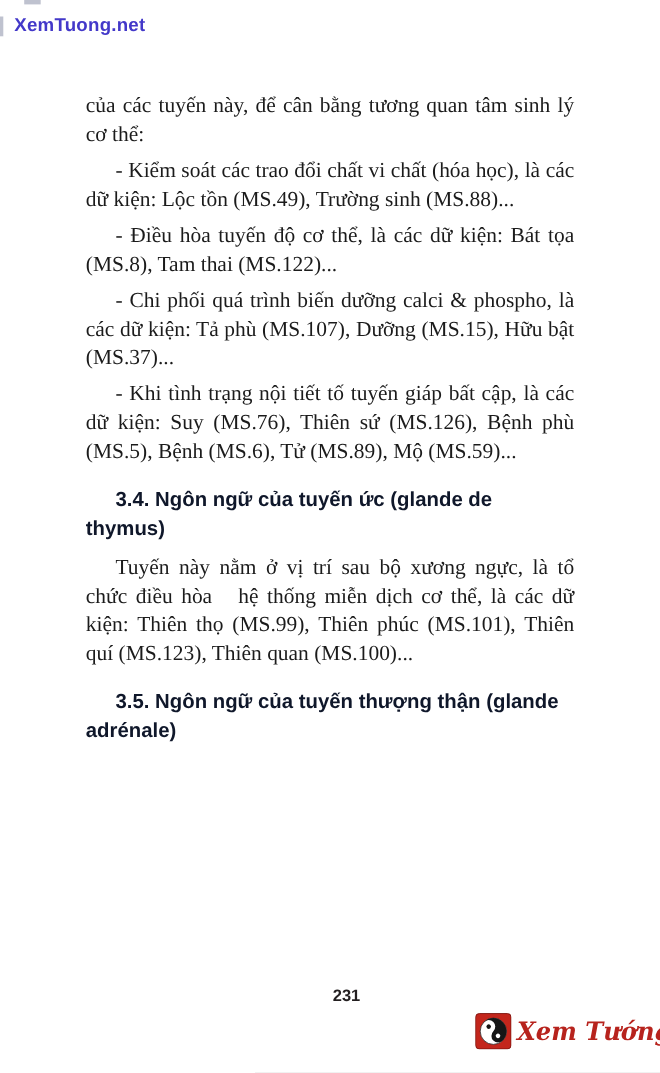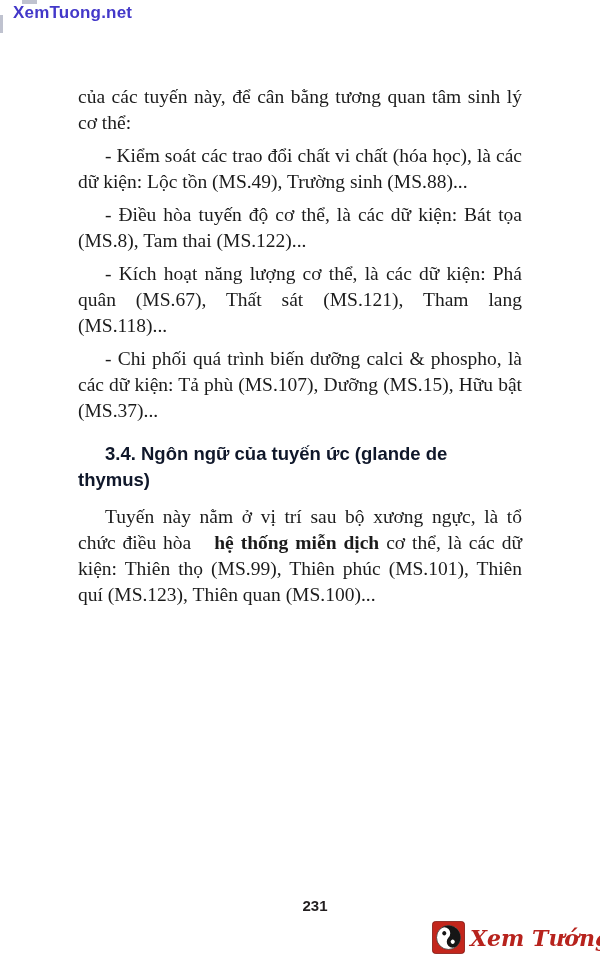--- a/index.html
+++ b/index.html
@@ -5,21 +5,21 @@
   html,body { margin:0; padding:0; background:#e8e8e8; }
   .page {
     position:relative;
     width:600px; height:975px;
     background:#ffffff;
     margin:0 auto;
     overflow:hidden;
     font-family:"Liberation Serif", serif;
   }
   .watermark {
-    position:absolute; left:13px; top:3px;
+    position:absolute; left:13px; top:13px;
     font-family:"Liberation Sans", sans-serif;
     font-weight:bold; font-size:17px;
     color:var(--watermark-color, #4338c9);
     letter-spacing:0.2px;
   }
   .artifact { position:absolute; background:#8a8fa8; opacity:.55; }
   .artifact.a1 { left:22px; top:0; width:15px; height:4px; }
   .artifact.a2 { left:0; top:15px; width:3px; height:18px; }
 
   .textblock {
@@ -31,21 +31,21 @@
   .textblock p { margin:0 0 7px 0; text-indent:27px; }
   .textblock p.noindent { text-indent:0; }
   .textblock p.cont { text-align-last:justify; }
   .textblock p.heading {
     font-family:"Liberation Sans", sans-serif;
     font-weight:bold; font-size:18.5px; color:#0f172a;
     margin:17px 0 11px 0;
     text-align:left; text-align-last:auto;
     line-height:26px;
   }
-  .textblock .bold { font-weight:bold;padding-left:16px; }
+  .textblock .bold { font-weight:normal;padding-left:16px; }
 
   .pageno {
     position:absolute; left:93px; top:897px; width:444px;
     text-align:center;
     font-family:"Liberation Sans", sans-serif;
     font-weight:bold; font-size:15px; color:#231f20;
   }
   .brand {
     position:absolute; left:432px; top:921px;
     display:flex; align-items:center; gap:5px;
@@ -65,24 +65,25 @@
 <div class="page">
 
   <div class="watermark">XemTuong.net</div>
   <div class="artifact a1"></div>
   <div class="artifact a2"></div>
 
   <div class="textblock">
       <p class="para noindent"><span>của các tuyến này, để cân bằng tương quan tâm sinh lý cơ thể:</span></p>
       <p class="para"><span>- Kiểm soát các trao đổi chất vi chất (hóa học), là các dữ kiện: Lộc tồn (MS.49), Trường sinh (MS.88)...</span></p>
       <p class="para"><span>- Điều hòa tuyến độ cơ thể, là các dữ kiện: Bát tọa (MS.8), Tam thai (MS.122)...</span></p>
-      <p class="para"><span>- Kích hoạt năng lượng cơ thể, là các dữ kiện: Phá quân (MS.67), Thất sát (MS.121), Tham lang (MS.118)...</span></p>
       <p class="para"><span>- Chi phối quá trình biến dưỡng calci &amp; phospho, là các dữ kiện: Tả phù (MS.107), Dưỡng (MS.15), Hữu bật (MS.37)...</span></p>
+      <p class="para"><span>- Khi tình trạng nội tiết tố tuyến giáp bất cập, là các dữ kiện: Suy (MS.76), Thiên sứ (MS.126), Bệnh phù (MS.5), Bệnh (MS.6), Tử (MS.89), Mộ (MS.59)...</span></p>
       <p class="heading"><span>3.4. Ngôn ngữ của tuyến ức (glande de thymus)</span></p>
       <p class="para"><span>Tuyến này nằm ở vị trí sau bộ xương ngực, là tổ chức điều hòa </span><span class="bold">hệ thống miễn dịch</span><span> cơ thể, là các dữ kiện: Thiên thọ (MS.99), Thiên phúc (MS.101), Thiên quí (MS.123), Thiên quan (MS.100)...</span></p>
+      <p class="heading"><span>3.5. Ngôn ngữ của tuyến thượng thận (glande adrénale)</span></p>
     </div>
 
   <div class="pageno">231</div>
 
   <div class="brand">
     <span style="display:inline-block;line-height:0;">
       <svg width="33" height="33" viewBox="0 0 40 40" aria-hidden="true">
         <rect x="0.5" y="0.5" width="39" height="39" rx="4" fill="#c3261c" stroke="#7e150f" stroke-width="1"></rect>
         <g transform="rotate(-45 20 20)">
           <circle cx="20" cy="20" r="14.5" fill="#ffffff" stroke="#222222" stroke-width="0.8"></circle>

